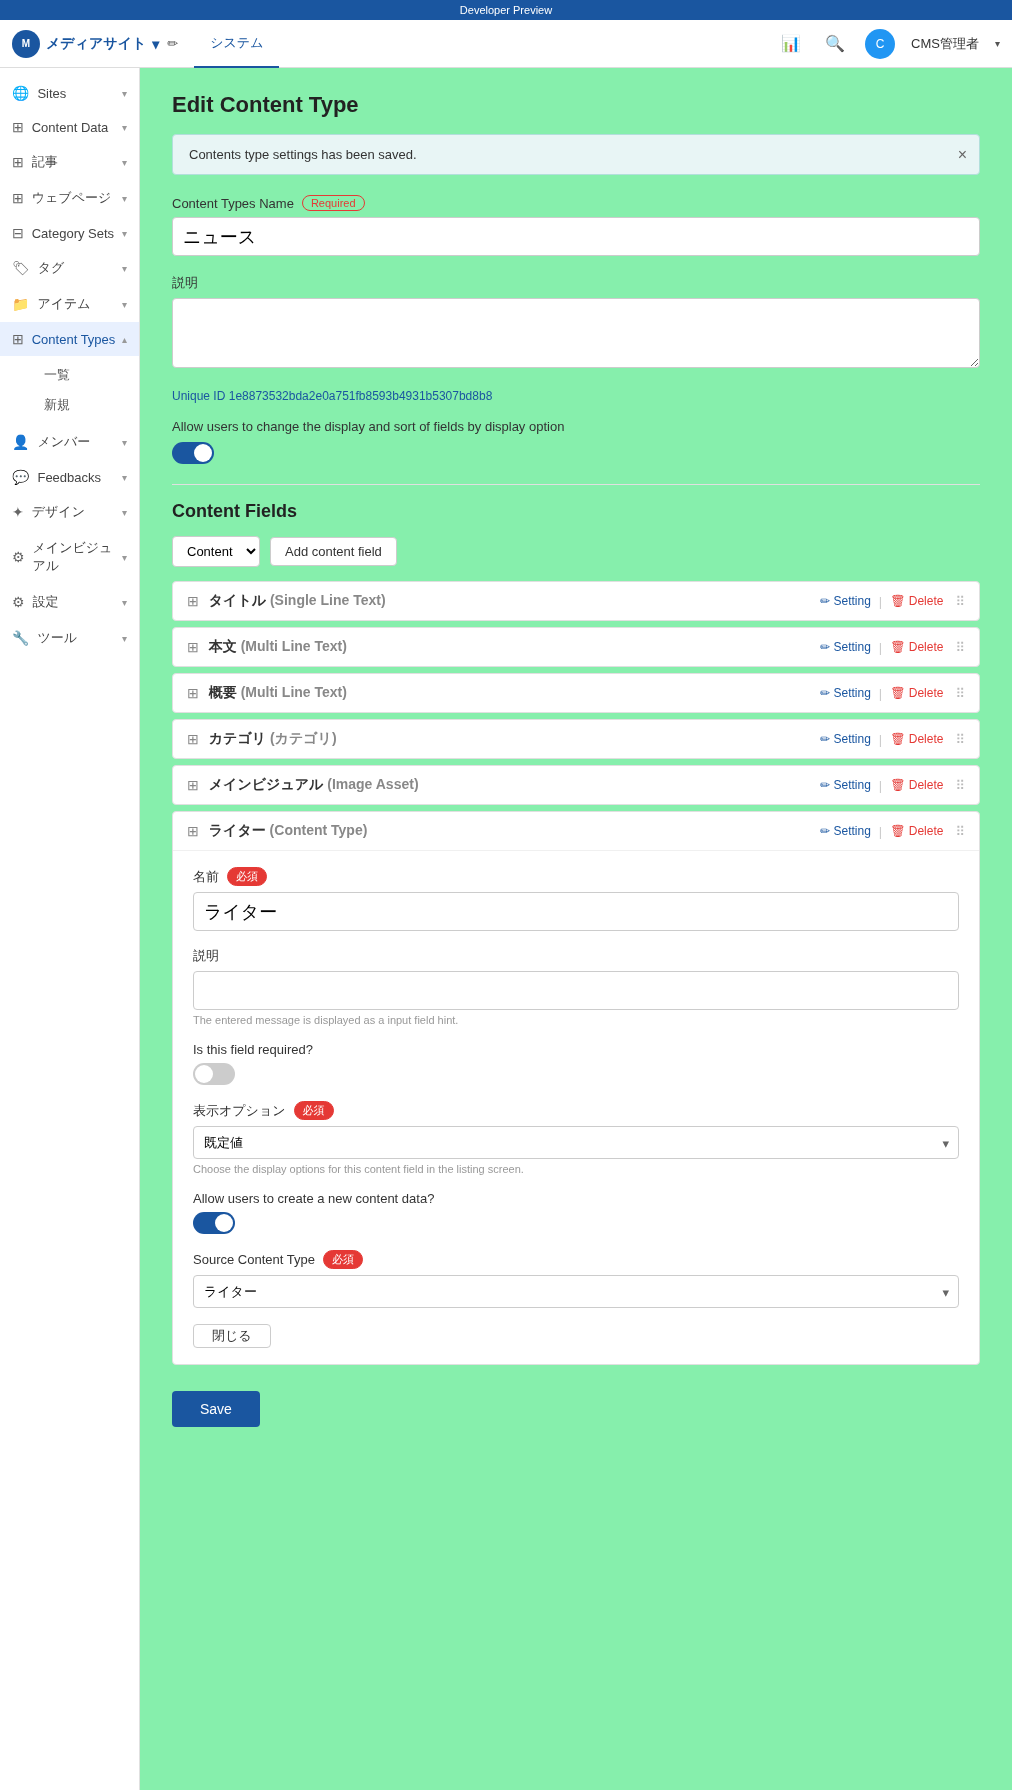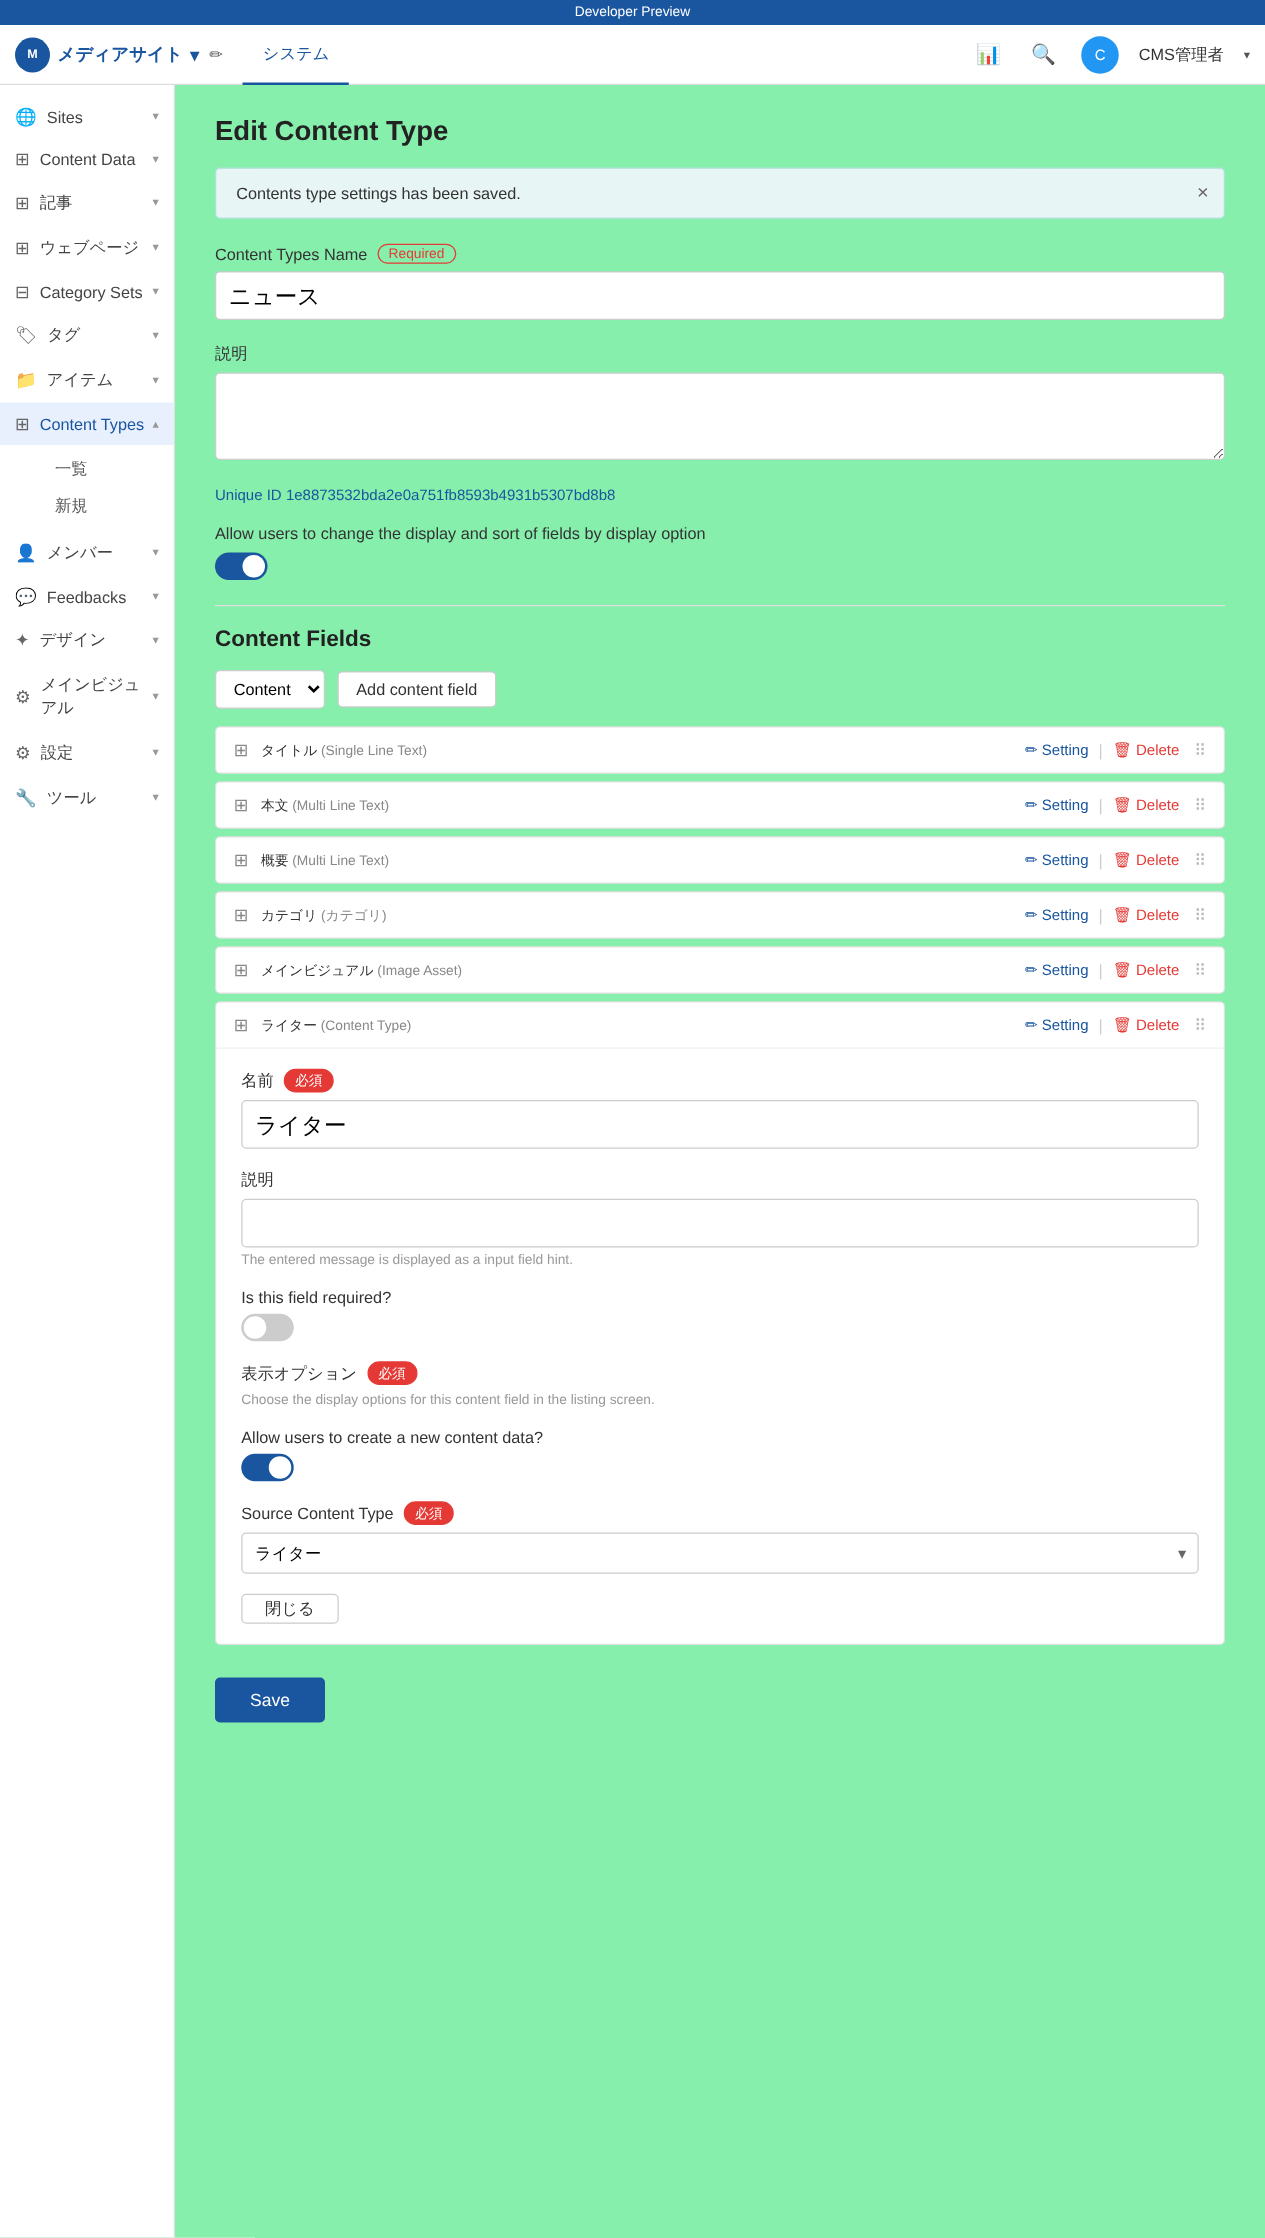--- a/index.html
+++ b/index.html
@@ -78,21 +78,21 @@
     .section-title { font-size: 18px; font-weight: 600; color: #222; margin-bottom: 14px; }
     .content-fields-header { display: flex; align-items: center; gap: 10px; margin-bottom: 14px; }
     .select-input { border: 1px solid #ccc; border-radius: 4px; padding: 6px 10px; font-size: 13px; background: white; cursor: pointer; }
     .add-btn { background: white; border: 1px solid #ccc; border-radius: 4px; padding: 6px 14px; font-size: 13px; cursor: pointer; color: #333; }
 
     .field-row {
       background: white; border: 1px solid #e0e0e0; border-radius: 4px; padding: 10px 14px;
       display: flex; align-items: center; margin-bottom: 6px;
     }
     .field-row-icon { color: #888; margin-right: 10px; font-size: 14px; }
-    .field-row-name { font-size: 11px; color: #333; flex: 1; }
+    .field-row-name { font-size: 14px; color: #333; flex: 1; font-weight: bold; }
     .field-row-actions { display: flex; align-items: center; gap: 4px; }
     .action-btn { font-size: 12px; color: #1a56a0; cursor: pointer; display: flex; align-items: center; gap: 3px; }
     .drag-icon { color: #bbb; margin-left: 8px; cursor: grab; }
 
     
     .field-expanded { background: white; border: 1px solid #e0e0e0; border-radius: 4px; margin-bottom: 6px; }
     .field-expanded-header { padding: 10px 14px; display: flex; align-items: center; border-bottom: 1px solid #f0f0f0; }
     .field-expanded-body { padding: 16px 20px; }
     .sub-form-group { margin-bottom: 16px; }
     .sub-label { font-size: 13px; color: #333; margin-bottom: 6px; font-weight: 500; }
@@ -376,20 +376,25 @@
           <div class="sub-label">Is this field required?</div>
           <div class="toggle off"></div>
         </div>
 
         
         <div class="sub-form-group">
           <div class="form-label">
             <span>表示オプション</span>
             <span class="required-badge filled">必須</span>
           </div>
+          <div class="select-wrapper">
+            <select class="form-select">
+              <option>既定値</option>
+            </select>
+          </div>
           <div class="hint-text">Choose the display options for this content field in the listing screen.</div>
         </div>
 
         
 
         
         <div class="sub-form-group">
           <div class="sub-label">Allow users to create a new content data?</div>
           <div class="toggle"></div>
         </div>

